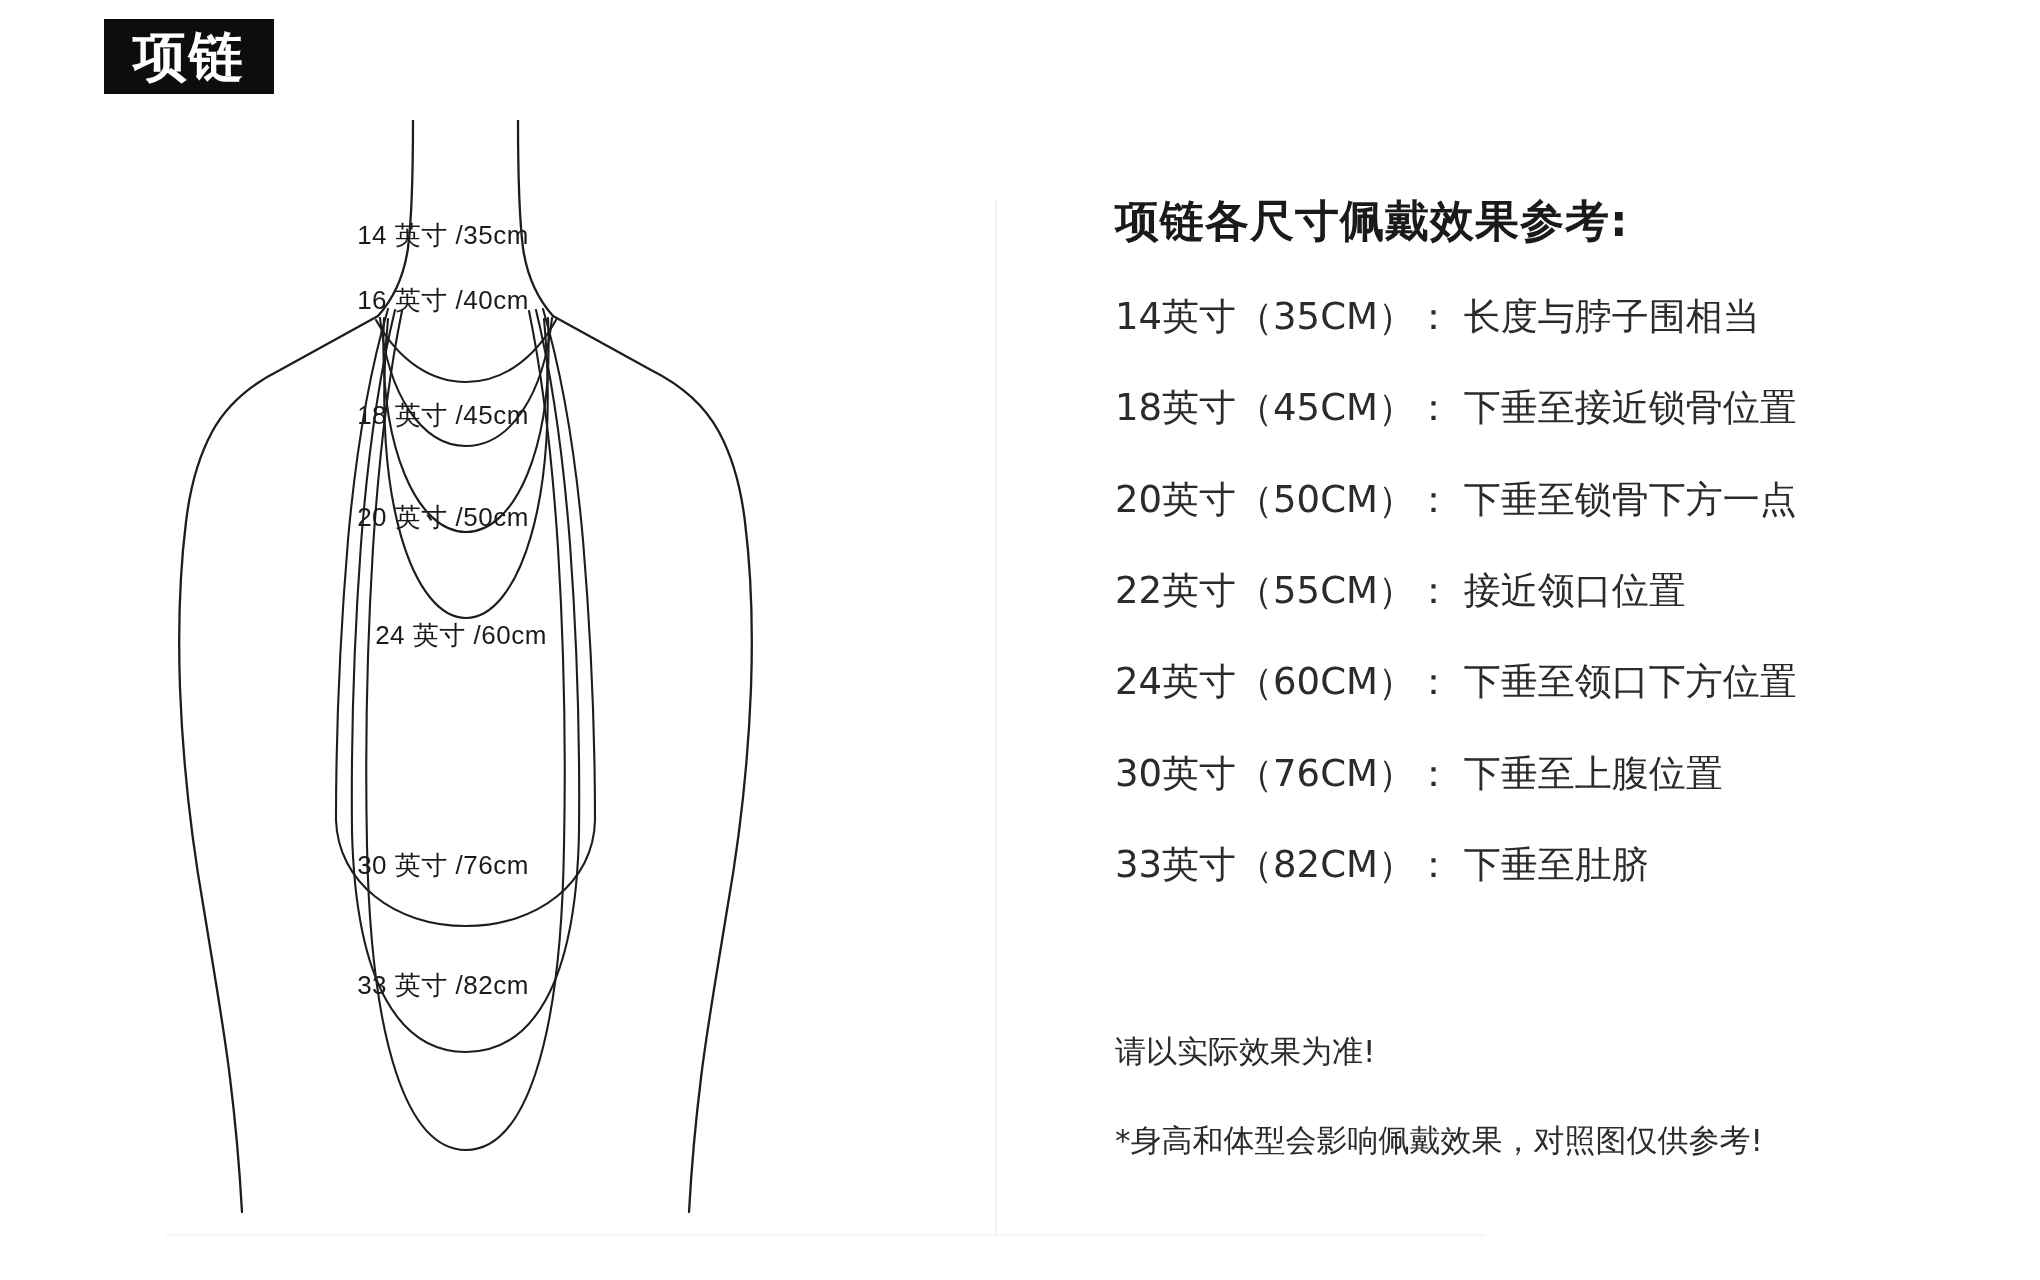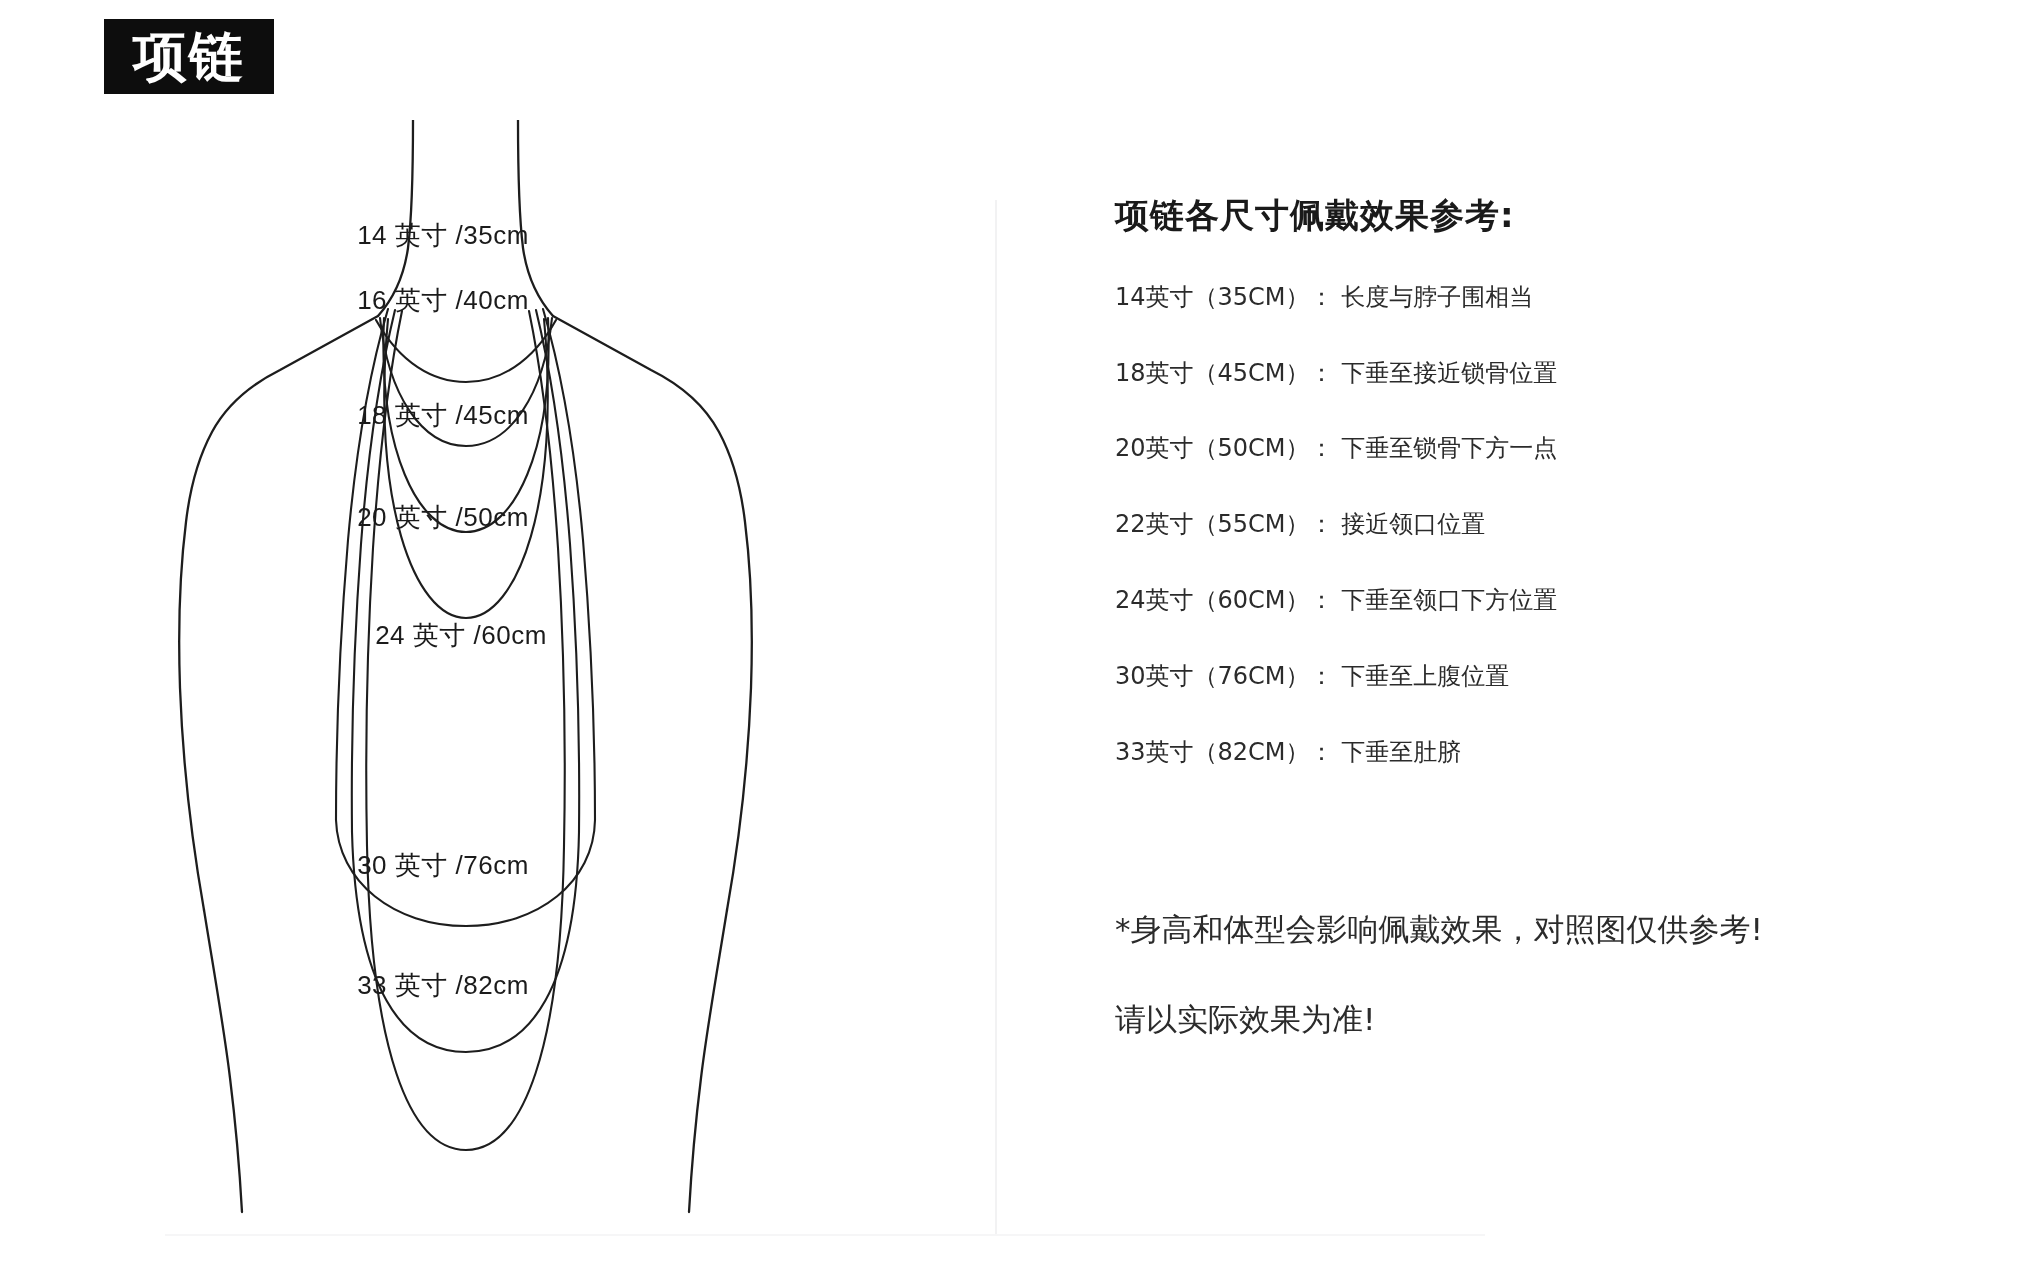--- a/index.html
+++ b/index.html
@@ -93,29 +93,29 @@
   }
 
   
   #right-panel {
     position: absolute;
     left: 1115px;
     top: 150px;
     width: 870px;
   }
   #ref-heading {
-    font-size: 34px;
+    font-size: 44px;
     font-weight: 700;
     color: #1a1a1a;
     letter-spacing: 1px;
     margin: 45px 0 0 0;
     line-height: 1.2;
   }
   .size-row {
-    font-size: 24px;
+    font-size: 37px;
     color: #2b2b2b;
     line-height: 1.2;
     white-space: nowrap;
     margin-top: 47px;
     letter-spacing: 0px;
   }
   .size-row .size-key { }
   .size-row .size-desc { }
 
   #footnotes {
@@ -218,19 +218,19 @@
     <div class="size-row">
       <span class="size-key">30英寸（76CM）：</span>
       <span class="size-desc">下垂至上腹位置</span>
     </div>
     <div class="size-row">
       <span class="size-key">33英寸（82CM）：</span>
       <span class="size-desc">下垂至肚脐</span>
     </div>
 
     <div id="footnotes">
+      <div class="footnote">请以实际效果为准!</div>
       <div class="footnote">*身高和体型会影响佩戴效果，对照图仅供参考!</div>
-      <div class="footnote">请以实际效果为准!</div>
     </div>
 
   </div>
 
 </div>
 
 </body></html>

